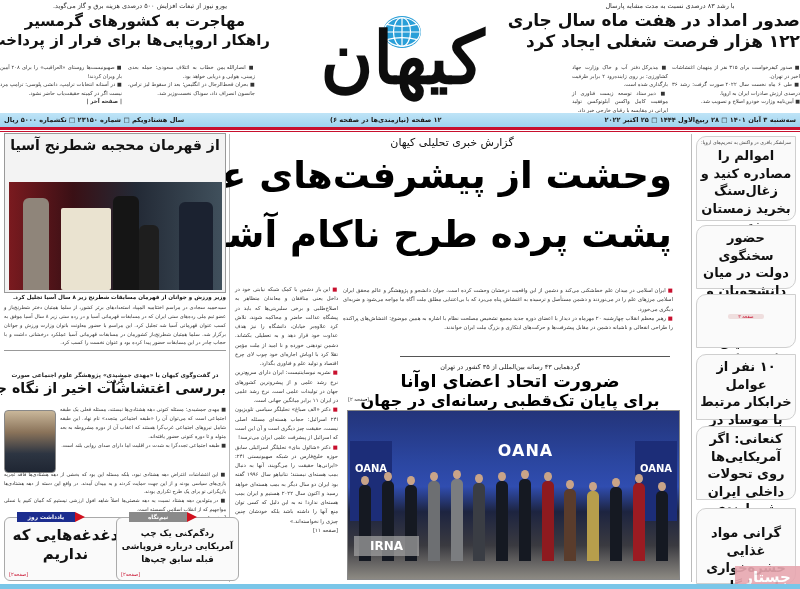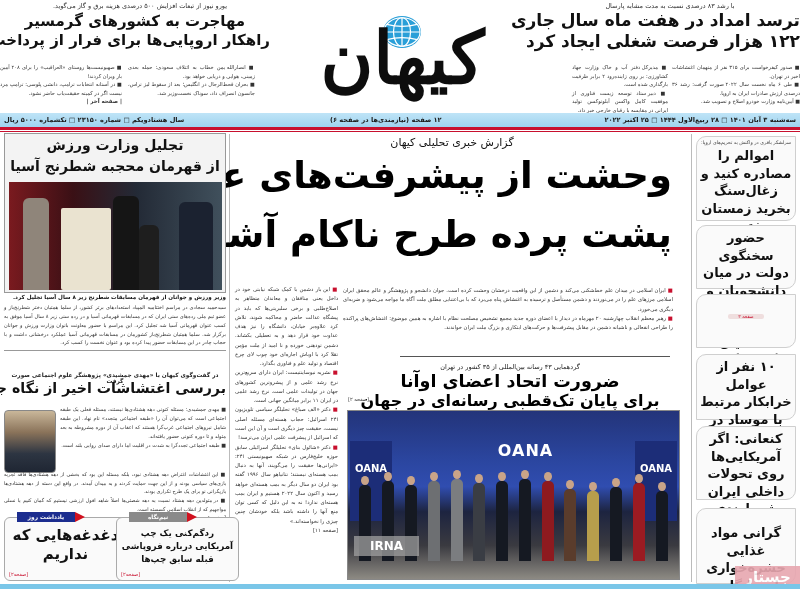--- a/index.html
+++ b/index.html
@@ -119,21 +119,21 @@
           <line x1="1" y1="16" x2="39" y2="16"></line>
       <path d="M4 8 Q20 12 36 8"></path>
           <path d="M4 24 Q20 20 36 24"></path>
         </g>
       </svg>
   </div>
   <div class="logo-text">کیهان</div>
 </div>
 
 <div class="abs top-kicker" style="left:560px;top:2px;width:220px;">با رشد ۸۳ درصدی نسبت به مدت مشابه پارسال</div>
-<div class="abs top-head" style="left:530px;top:11px;width:270px;font-size:17px;">ترسد امداد در هفت ماه سال جاری</div>
+<div class="abs top-head" style="left:530px;top:11px;width:270px;font-size:17px;">صدور امداد در هفت ماه سال جاری</div>
 <div class="abs top-head" style="left:530px;top:32px;width:270px;font-size:17px;">۱۲۲ هزار فرصت شغلی ایجاد کرد</div>
 <div class="abs small-col" style="left:672px;top:63px;width:128px;">
   <div class="bullet">صدور کیفرخواست برای ۳۱۵ نفر از متهمان اغتشاشات اخیر در تهران.</div>
   <div class="bullet">طی ۶ ماه نخست سال ۲۰۲۲ صورت گرفت: رشد ۳۶ درصدی ارزش صادرات ایران به اروپا.</div>
   <div class="bullet">آیین‌نامه وزارت خودرو اصلاح و تصویب شد.</div>
 </div>
 <div class="abs small-col" style="left:572px;top:63px;width:96px;">
   <div class="bullet">مدیرکل دفتر آب و خاک وزارت جهاد کشاورزی: بر روی زاینده‌رود ۲ برابر ظرفیت بارگذاری شده است.</div>
   <div class="bullet">دبیر ستاد توسعه زیست فناوری از موفقیت کامل واکسن آبلوتوکسن تولید ایرانی در مقایسه با رقبای خارجی خبر داد.</div>
   <div style="font-weight:bold;font-size:5.5px;">| صفحات ۱۰، ۱۱ و ۴ |</div>
@@ -216,21 +216,20 @@
       <div class="person" style="height:82px;background:#7b7d80;"></div>
     <div class="person" style="height:80px;background:#6d6f72;"></div>
       <div class="person" style="height:76px;"></div>
     <div class="person" style="height:80px;"></div>
       <div class="person" style="height:76px;"></div>
   </div>
   <div class="irna">IRNA</div>
 </div>
 
 <div class="abs sport-box">
-  <div class="sport-h">تجلیل وزارت ورزش</div>
   <div class="sport-h">از قهرمان محجبه شطرنج آسیا</div>
   <div class="sport-photo">
     <div class="fig" style="left:14px;width:26px;height:92px;background:#8f857a;"></div>
     <div class="fig" style="left:52px;width:50px;height:82px;background:#eae3d0;border-radius:2px;"></div>
     <div class="fig" style="left:104px;width:26px;height:94px;background:#151515;"></div>
     <div class="fig" style="left:130px;width:20px;height:65px;background:#1e1e1e;"></div>
     <div class="fig" style="left:170px;width:34px;height:88px;background:#1b2230;"></div>
   </div>
 </div>
 <div class="abs sport-text">

